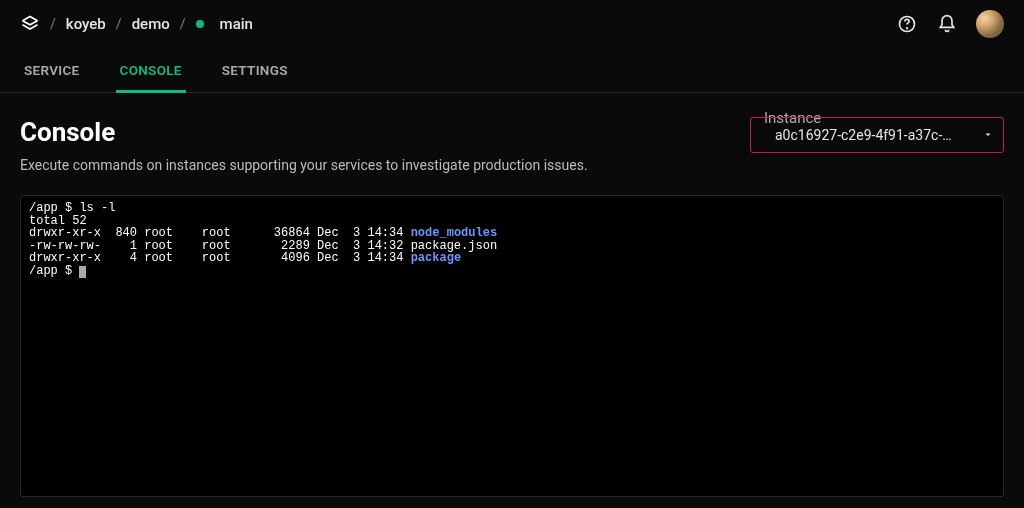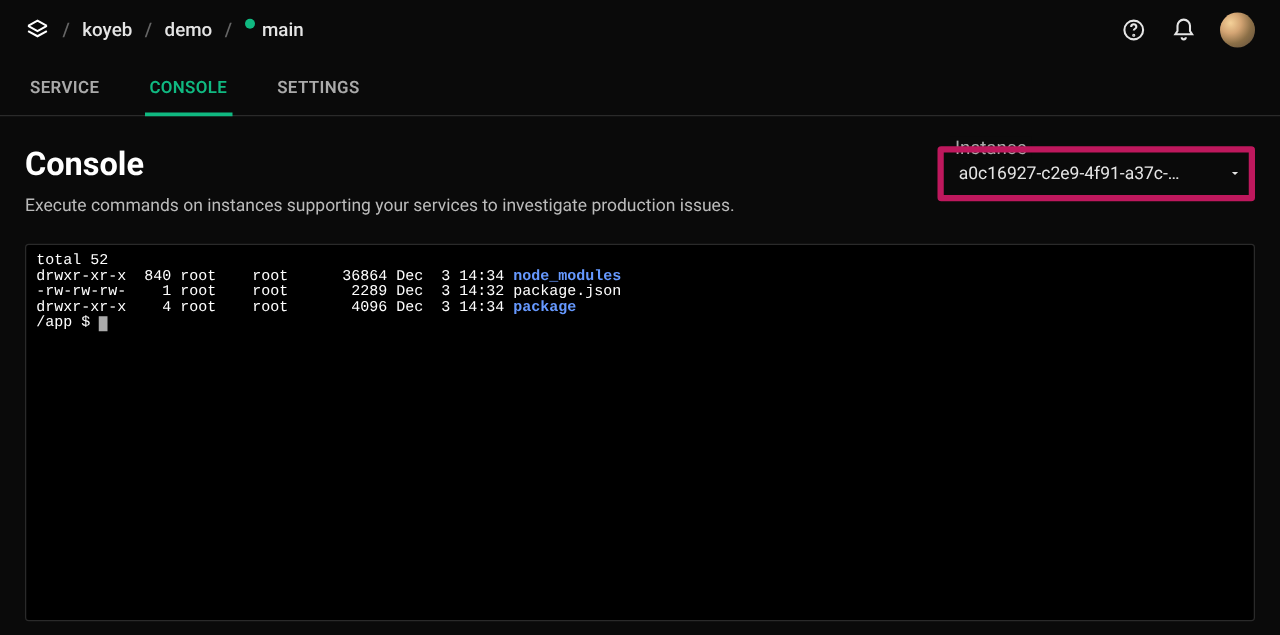--- a/index.html
+++ b/index.html
@@ -27,22 +27,22 @@
     }
     .breadcrumb-sep { color: #666; }
     .logo-icon {
       width: 20px;
       height: 20px;
       display: flex;
       align-items: center;
     }
     .branch {
       display: flex;
-      align-items: flex-start;
-      gap: 6px;
+      align-items: center;
+      gap: 16px;
     }
     .branch-dot {
       width: 8px;
       height: 8px;
       border-radius: 50%;
       background: #10b981;
     }
     .topbar-actions {
       display: flex;
       align-items: center;
@@ -114,23 +114,23 @@
     .instance-label {
       position: absolute;
       top: -8px;
       left: 10px;
       background: #0a0a0a;
       padding: 0 4px;
       font-size: 15px;
       color: #aaa;
     }
     .instance-select {
-      border: 5px solid #be185d;
+      border: 1px solid #be185d;
       border-radius: 3px;
-      padding: 9px 36px 9px 12px;
+      padding: 9px 36px 9px 24px;
       font-size: 14px;
       color: #e5e5e5;
       cursor: pointer;
       position: relative;
       white-space: nowrap;
       overflow: hidden;
       text-overflow: ellipsis;
     }
     .instance-select-chevron {
       position: absolute;
@@ -219,19 +219,20 @@
       <div class="instance-select">a0c16927-c2e9-4f91-a37c-…</div>
       <span class="instance-select-chevron">
         <svg viewBox="0 0 24 24" width="12" height="12" fill="#e5e5e5">
             <path d="M7 10l5 5 5-5z"></path>
           </svg>
       </span>
     </div>
   </div>
 
   <div class="terminal" id="terminal">
+      <div class="term-line"><span class="term-prompt">/app $ </span><span class="term-cmd">ls -l</span></div>
       <div class="term-line">total 52</div>
       <div class="term-line">drwxr-xr-x  840 root    root      36864 Dec  3 14:34 <span class="term-dir">node_modules</span></div>
       <div class="term-line">-rw-rw-rw-    1 root    root       2289 Dec  3 14:32 package.json</div>
       <div class="term-line">drwxr-xr-x    4 root    root       4096 Dec  3 14:34 <span class="term-dir">package</span></div>
       <div class="term-line"><span class="term-prompt">/app $ </span><span class="term-cursor"></span></div>
     </div>
 </div>
 
 </body></html>

